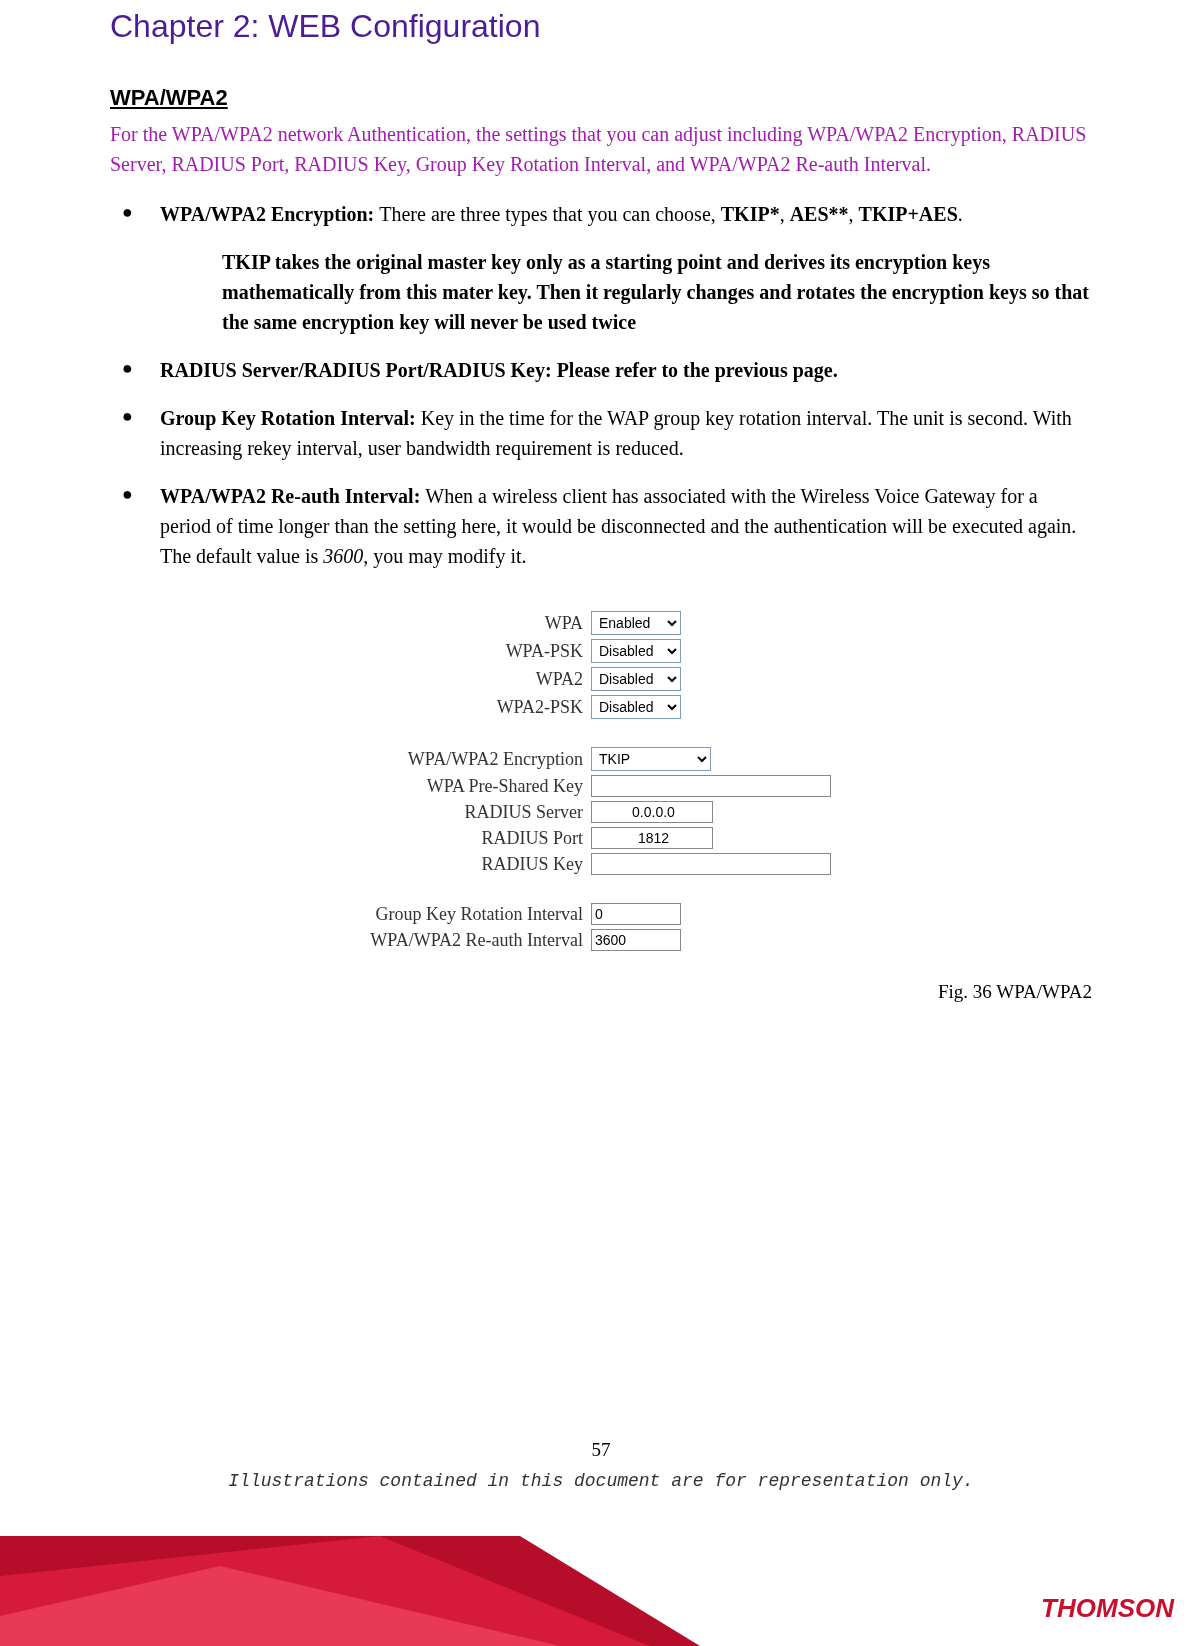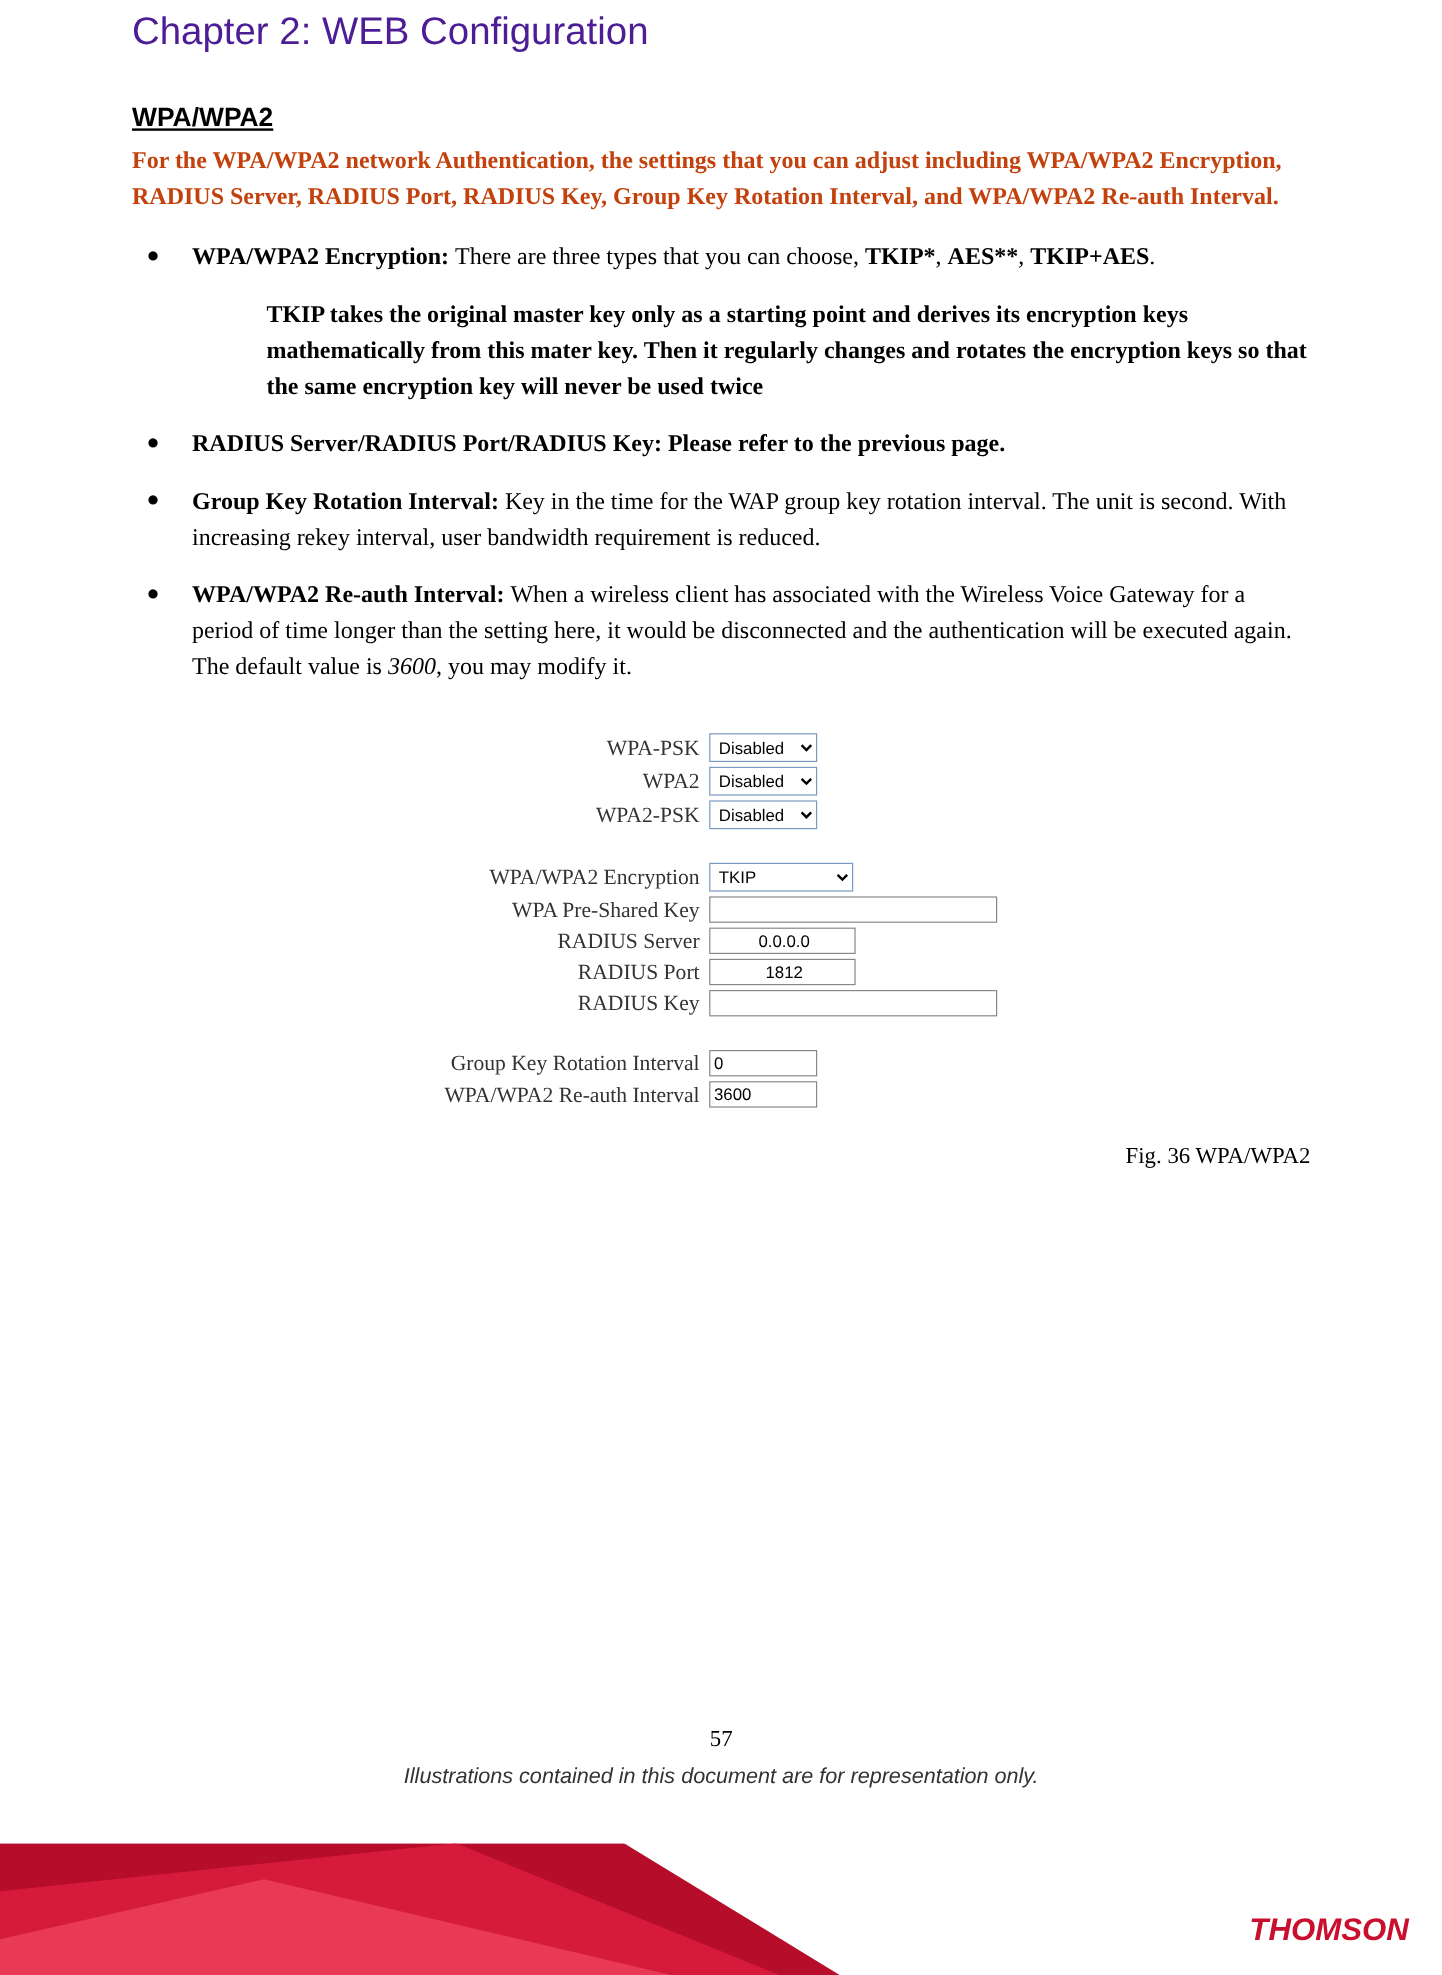--- a/index.html
+++ b/index.html
@@ -25,23 +25,22 @@
       font-family: 'Trebuchet MS', 'Lucida Sans', sans-serif;
       font-size: 22px;
       font-weight: bold;
       text-decoration: underline;
       color: #000;
       margin-bottom: 8px;
     }
     .intro-para {
       font-size: 20px;
       line-height: 1.5;
-      color: #c2410c;
+      color: #a21caf;
       margin-bottom: 20px;
-      font-weight: bold;
     }
     .bullet-list {
       list-style: none;
       padding-left: 0;
     }
     .bullet-item {
       position: relative;
       padding-left: 50px;
       margin-bottom: 18px;
       font-size: 20px;
@@ -123,21 +122,21 @@
       left: 0; right: 0;
       bottom: 185px;
       text-align: center;
       font-size: 19px;
     }
     .footer-note {
       position: absolute;
       left: 0; right: 0;
       bottom: 155px;
       text-align: center;
-      font-family: Liberation Sans, sans-serif;
+      font-family: Liberation Mono, monospace;
       font-style: italic;
       font-size: 18px;
       color: #333;
     }
     .footer-band {
       position: absolute;
       left: 0; right: 0; bottom: 0;
       height: 110px;
       overflow: hidden;
     }
@@ -176,20 +175,24 @@
       <span class="bold">Group Key Rotation Interval: </span><span>Key in the time for the WAP group key rotation interval. The unit is second. With increasing rekey interval, user bandwidth requirement is reduced.</span>
     </li>
     <li class="bullet-item">
       <span class="bold">WPA/WPA2 Re-auth Interval: </span><span>When a wireless client has associated with the Wireless Voice Gateway for a period of time longer than the setting here, it would be disconnected and the authentication will be executed again. The default value is </span><span class="italic">3600</span><span>, you may modify it.</span>
     </li>
   </ul>
 
   <div class="form-panel">
     <div class="form-group">
       <div class="form-row">
+        <div class="form-label">WPA</div>
+        <select class="form-select sel-sm"><option>Enabled</option></select>
+      </div>
+      <div class="form-row">
         <div class="form-label">WPA-PSK</div>
         <select class="form-select sel-sm"><option>Disabled</option></select>
       </div>
       <div class="form-row">
         <div class="form-label">WPA2</div>
         <select class="form-select sel-sm"><option>Disabled</option></select>
       </div>
       <div class="form-row">
         <div class="form-label">WPA2-PSK</div>
         <select class="form-select sel-sm"><option>Disabled</option></select>

